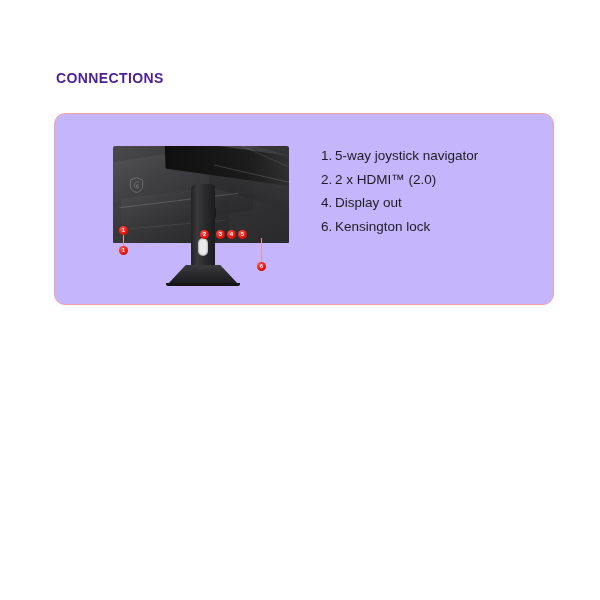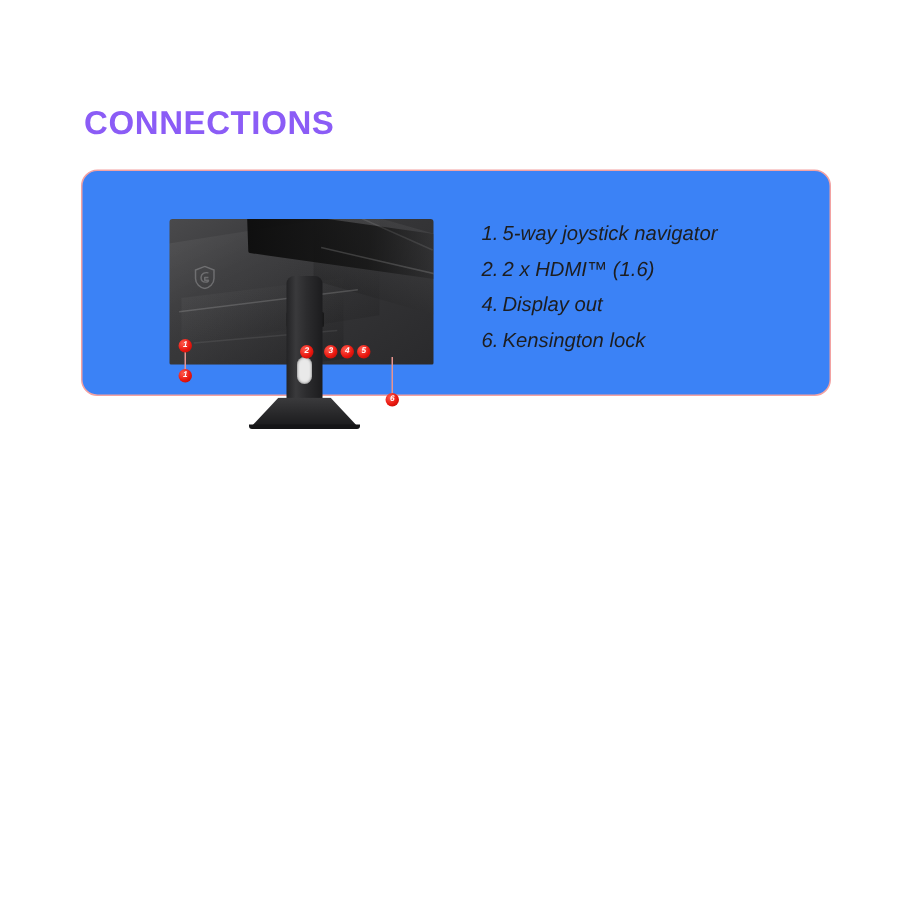--- a/index.html
+++ b/index.html
@@ -13,39 +13,38 @@
     position: relative;
     font-family: "Liberation Sans", sans-serif;
     overflow: hidden;
   }
 
   
   .section-title {
     position: absolute;
     left: 56px;
     top: 71px;
-    font-size: 22px;
+    font-size: 14px;
     font-weight: bold;
     letter-spacing: 0.4px;
-    color: #8b5cf6;
+    color: #4c1d95;
     line-height: 1;
   }
 
   
   .card {
     position: absolute;
     left: 54px;
     top: 113px;
     width: 500px;
-    height: 151px;
+    height: 192px;
     border: 1.4px solid #f3a2a2;
     border-radius: 11px;
-    background: #3b82f6;
+    background: #c4b5fd;
     box-sizing: border-box;
-    font-style: italic;
   }
 
   
   .monitor-figure {
     position: absolute;
     left: 56px;
     top: 32px;
     width: 182px;
     height: 155px;
   }
@@ -241,21 +240,21 @@
     <div class="badge" style="left:116px;top:84px;">4</div>
     <div class="badge" style="left:127px;top:84px;">5</div>
     <div class="badge" style="left:146px;top:116px;">6</div>
   </div>
 
   <ul class="spec-list">
     <li>
       <span class="spec-num">1.</span><span>5-way joystick navigator</span>
     </li>
     <li>
-      <span class="spec-num">2.</span><span>2 x HDMI™ (1.6)</span>
+      <span class="spec-num">2.</span><span>2 x HDMI™ (2.0)</span>
     </li>
     <li>
       <span class="spec-num">4.</span><span>Display out</span>
     </li>
     <li>
       <span class="spec-num">6.</span><span>Kensington lock</span>
     </li>
   </ul>
 
 </div>

